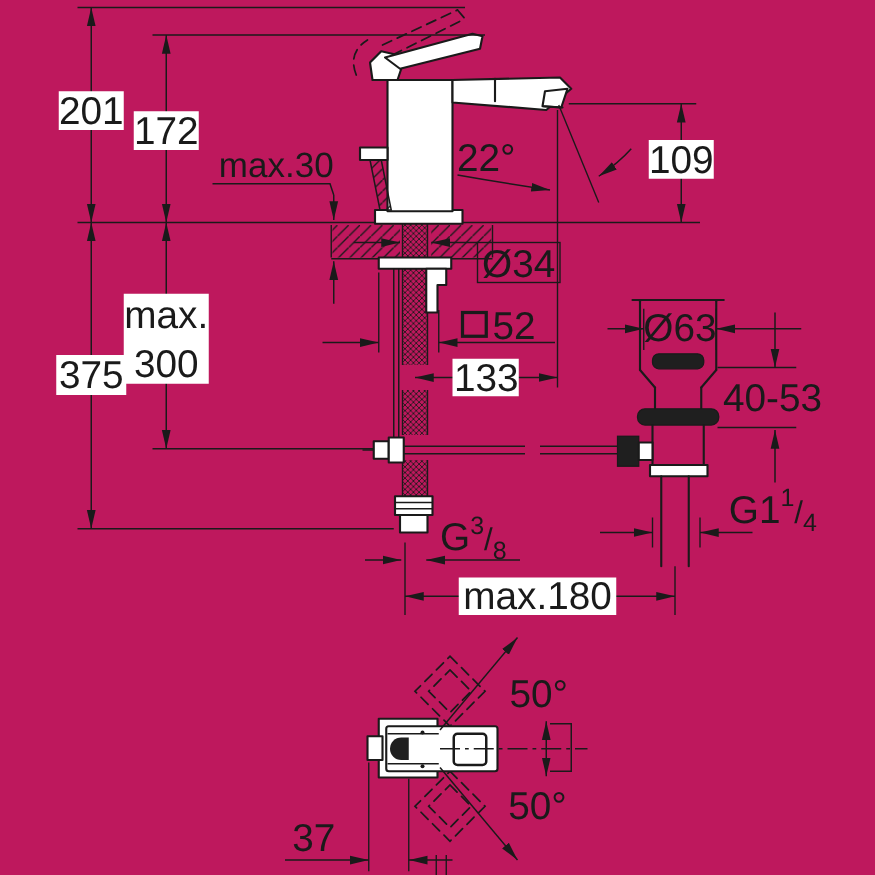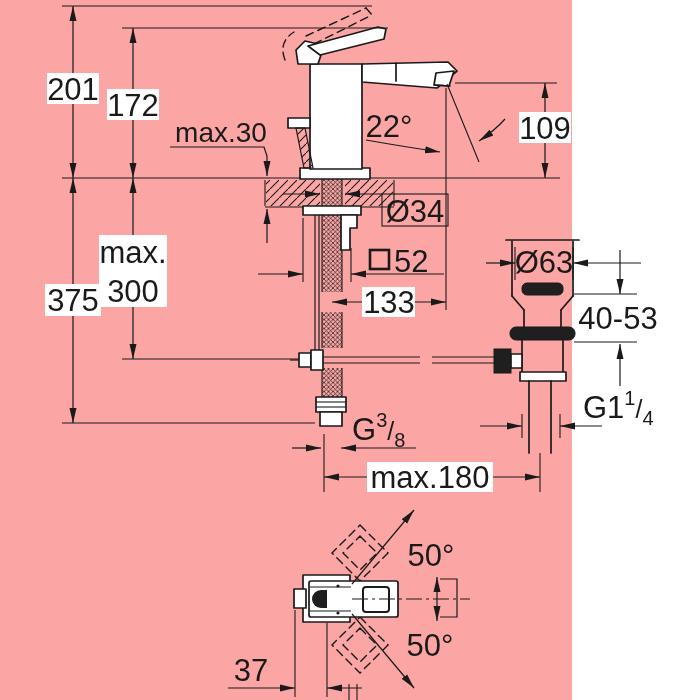--- a/index.html
+++ b/index.html
@@ -1,16 +1,16 @@
 <!DOCTYPE html>
 <html><head>
 <meta charset="utf-8">
 <style>
   html,body{margin:0;padding:0;background:#ffffff;}
-  .stage{width:572px;height:700px;background:#fca5a5;position:relative;font-family:"Liberation Sans","DejaVu Sans",sans-serif;}
+  .stage{width:700px;height:700px;background:#be185d;position:relative;font-family:"Liberation Sans","DejaVu Sans",sans-serif;}
   svg{display:block}
   .obj{fill:none;stroke:#1a1a1a;stroke-width:1.7;stroke-linejoin:round;stroke-linecap:round;}
   .objw{fill:#ffffff;stroke:#1a1a1a;stroke-width:1.7;stroke-linejoin:round;}
   .thin{fill:none;stroke:#1a1a1a;stroke-width:1.1;}
   .dim{fill:none;stroke:#1a1a1a;stroke-width:1.2;}
   .dark{fill:#1f1f1f;stroke:#1a1a1a;stroke-width:1;}
   .dashed{fill:none;stroke:#1a1a1a;stroke-width:1.4;stroke-dasharray:8 5;stroke-linecap:round;}
   .cline{fill:none;stroke:#1a1a1a;stroke-width:1.1;stroke-dasharray:16 4 3 4;}
   .lbl{fill:#1a1a1a;font-size:31px;}
   .lbl-s{fill:#1a1a1a;font-size:28px;}

